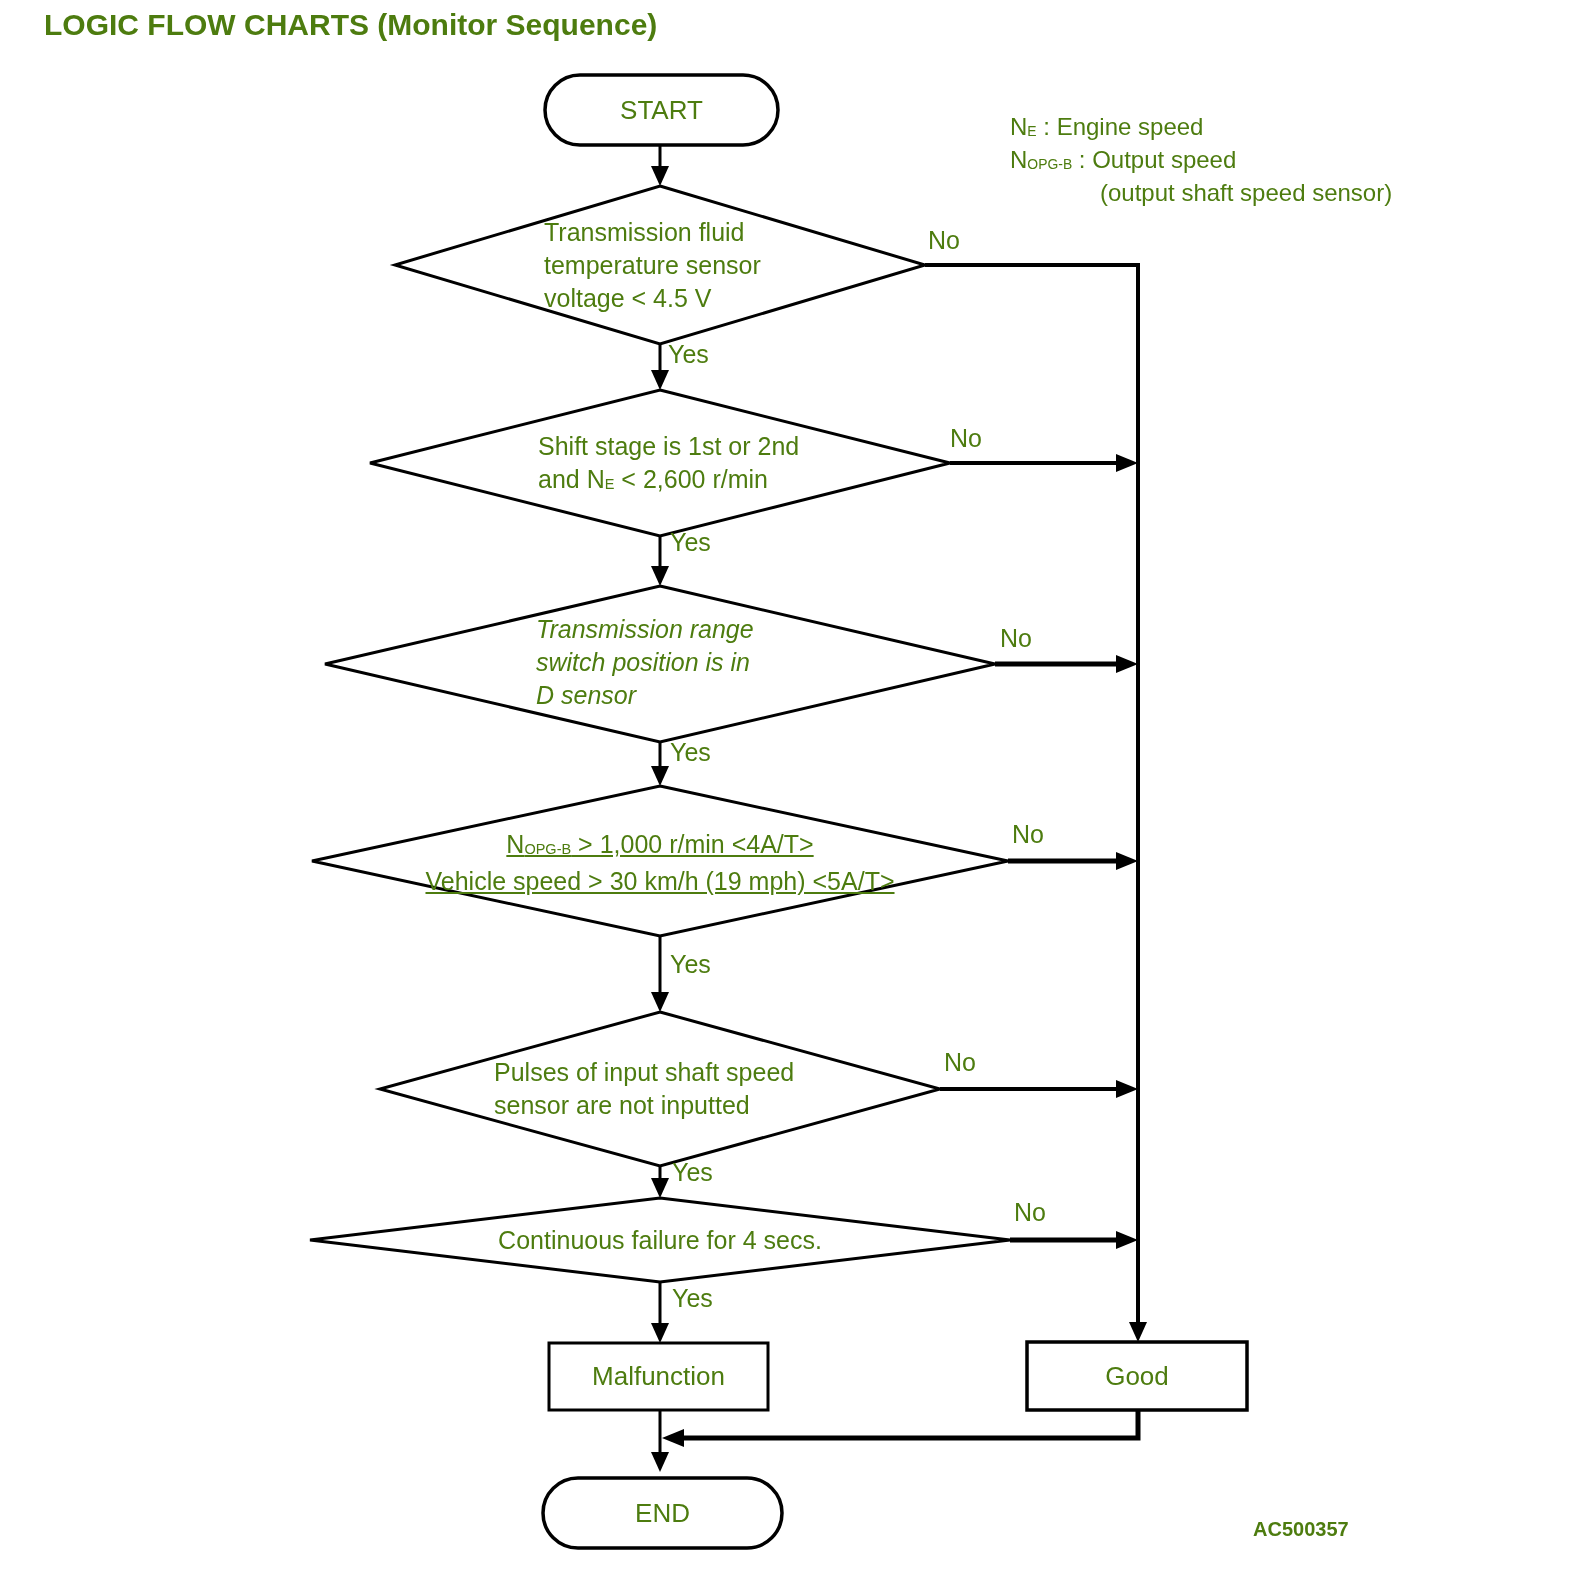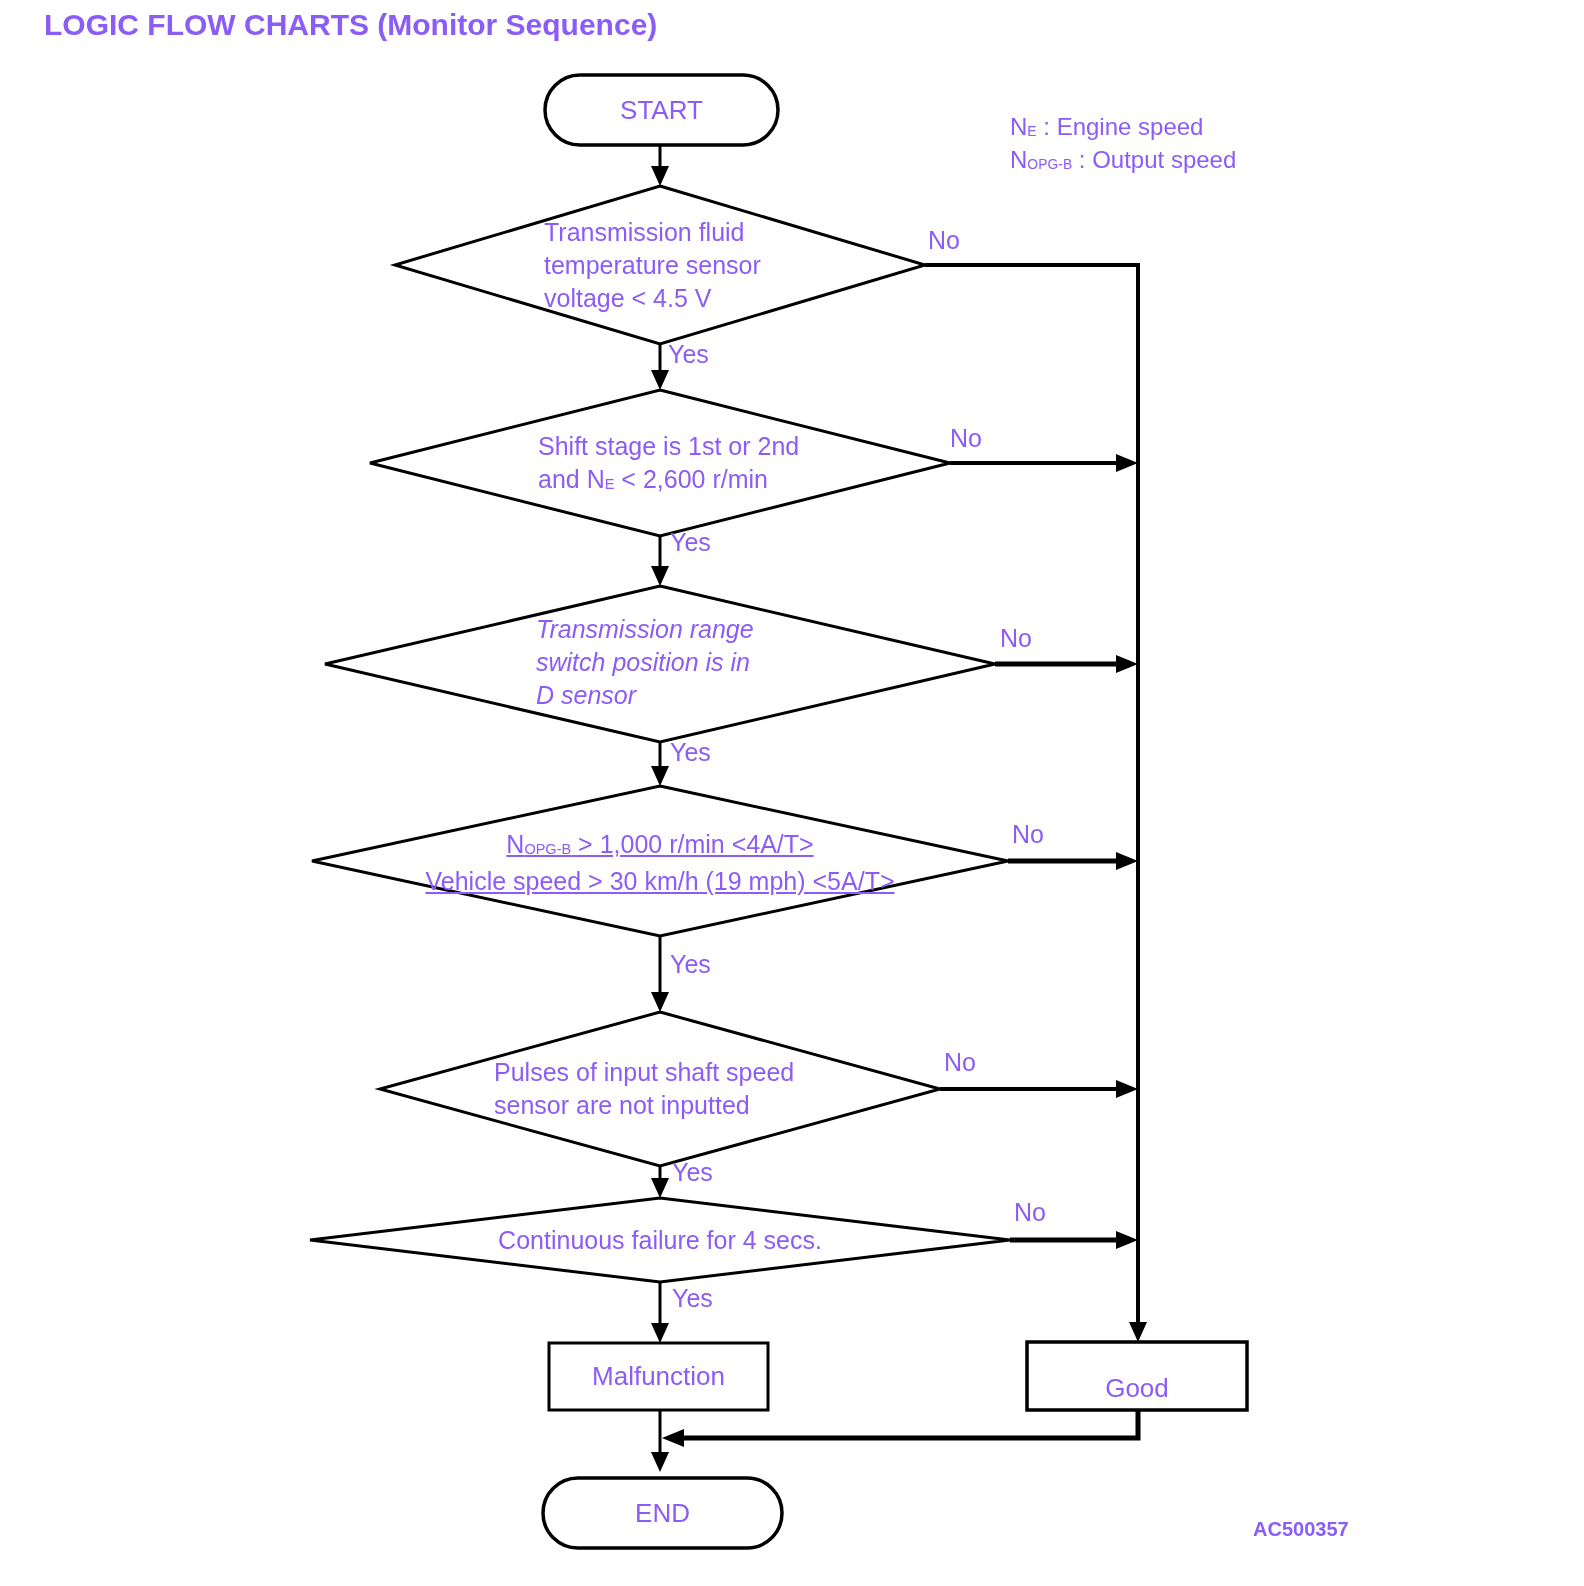--- a/index.html
+++ b/index.html
@@ -1,21 +1,21 @@
 <!DOCTYPE html>
 <html><head>
 <meta charset="utf-8">
 <style>
   html, body { margin: 0; padding: 0; background: #ffffff; }
   .canvas {
     position: relative;
     width: 1552px;
     height: 1586px;
     background: #ffffff;
-    color: #8b5cf6;
+    color: #4d7c0f;
     font-family: "Liberation Sans", sans-serif;
     overflow: hidden;
   }
   .canvas svg.chart-svg {
     position: absolute;
     left: 0; top: 0;
     width: 1584px; height: 1586px;
   }
   .page-title {
     position: absolute;
@@ -122,25 +122,26 @@
     <rect x="549" y="1343" width="219" height="67" fill="#fff" stroke="#000" stroke-width="3"></rect>
     <rect x="1027" y="1342" width="220" height="68" fill="#fff" stroke="#000" stroke-width="3.5"></rect>
     <rect x="543" y="1478" width="239" height="70" rx="35" ry="35" fill="#fff" stroke="#000" stroke-width="3.5"></rect>
   </svg>
 
   <h1 class="page-title">LOGIC FLOW CHARTS (Monitor Sequence)</h1>
 
   <div class="legend" style="left:1010px; top:112px;">
     <div><span>N</span><span class="ss">E</span><span> : Engine speed</span></div>
     <div><span>N</span><span class="ss">OPG-B</span><span> : Output speed</span></div>
+    <div style="padding-left:90px;">(output shaft speed sensor)</div>
   </div>
 
   <div class="node-label" style="left:545px; top:75px; width:233px; height:70px;">START</div>
   <div class="node-label" style="left:549px; top:1343px; width:219px; height:67px;">Malfunction</div>
-  <div class="node-label" style="left:1027px; top:1342px; width:220px; height:68px;margin-top:12px;">Good</div>
+  <div class="node-label" style="left:1027px; top:1342px; width:220px; height:68px;">Good</div>
   <div class="node-label" style="left:543px; top:1478px; width:239px; height:70px;">END</div>
 
   <div class="txt" style="left:544px; top:216px;">
     <div>Transmission fluid</div>
     <div>temperature sensor</div>
     <div>voltage &lt; 4.5 V</div>
   </div>
 
   <div class="txt" style="left:538px; top:430px;">
     <div>Shift stage is 1st or 2nd</div>

